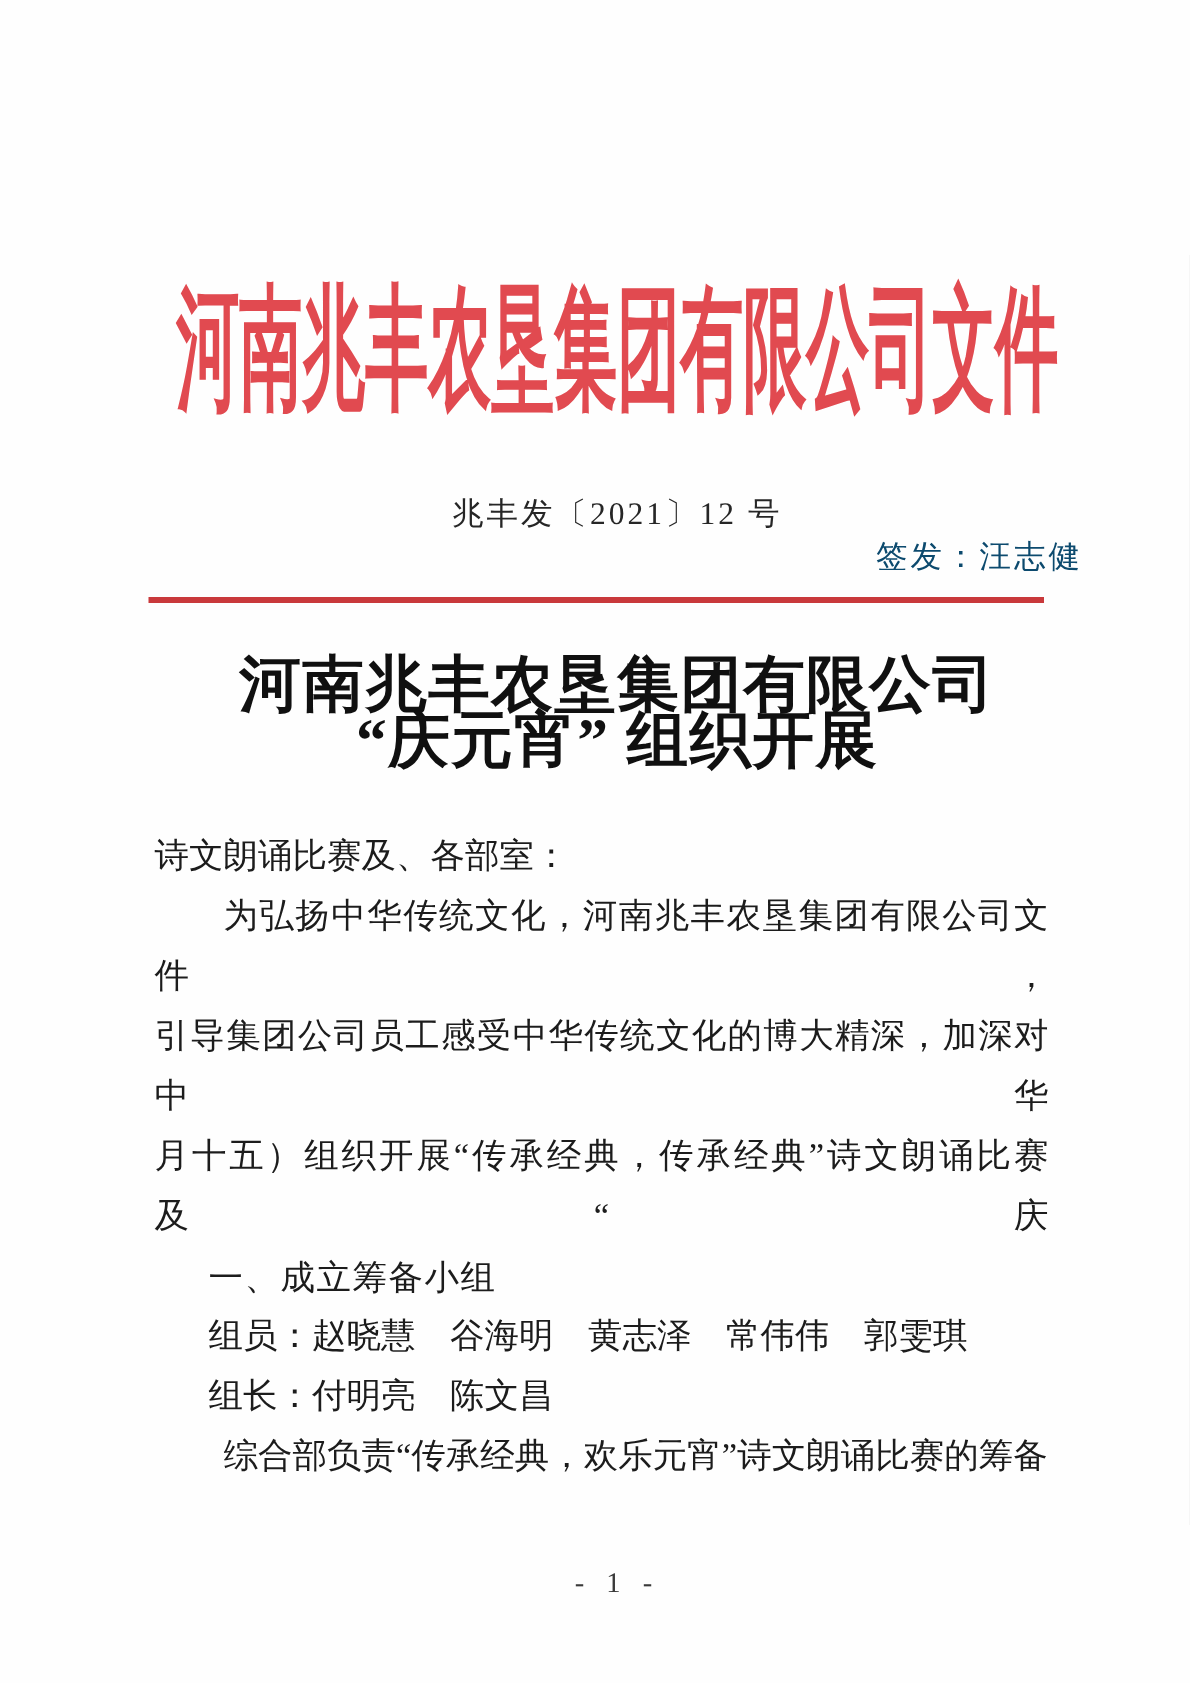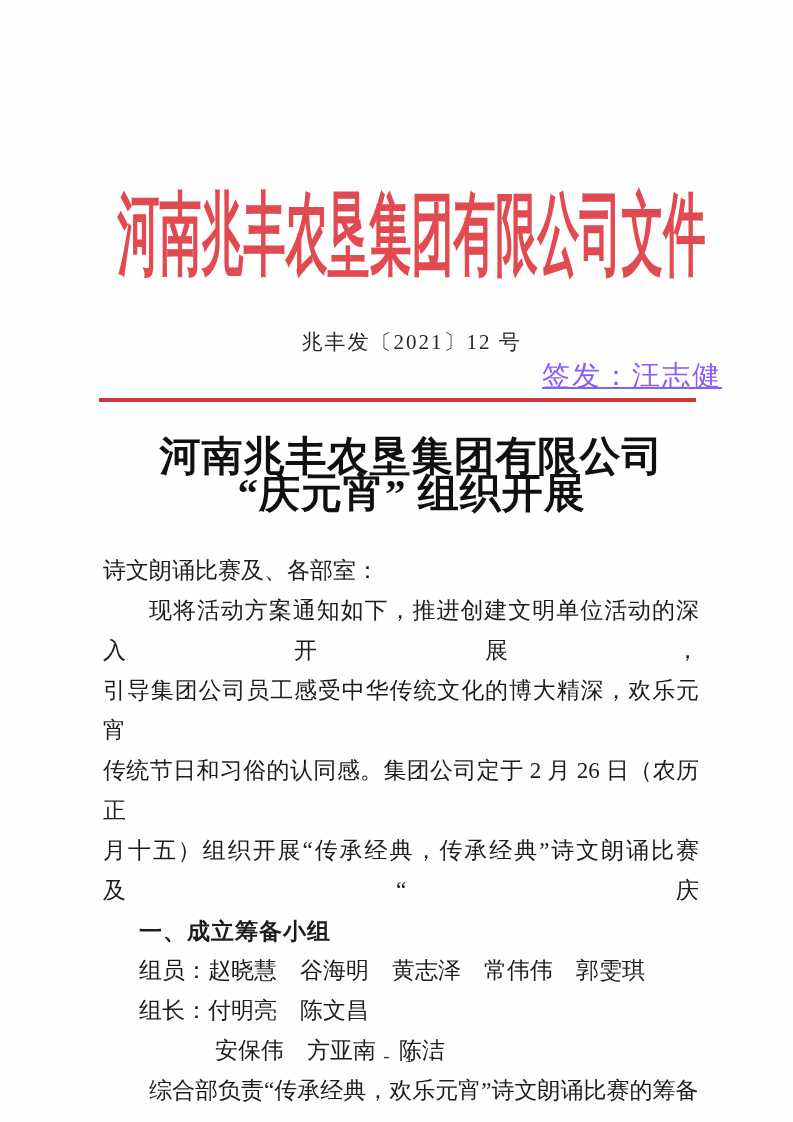--- a/index.html
+++ b/index.html
@@ -36,24 +36,23 @@
     width: 100%;
     text-align: center;
     font-size: 21px;
     letter-spacing: 2px;
     color: #262626;
   }
   .issuer {
     position: absolute;
     top: 357px;
     right: 101px;
-    font-size: 28px;
+    font-size: 21px;
     letter-spacing: 2px;
-    color: #8b5cf6;
-    text-decoration: underline;
+    color: #0c4a6e;
   }
   .red-rule {
     position: absolute;
     top: 398px;
     left: 99px;
     width: 597px;
     height: 4px;
     background: var(--rule-red, #c9393b);
   }
   .doc-title {
@@ -78,21 +77,21 @@
   }
   .p-line {
     text-align: justify;
     text-align-last: justify;
   }
   .p-line.first { text-indent: 2em; }
   .p-line.last { text-align-last: left; }
   .indent1 { margin-left: 36px; }
   .heading {
     margin-left: 36px;
-    font-weight: bold;
+    font-weight: normal;
     font-family: "Liberation Sans", "DejaVu Sans", sans-serif;
     letter-spacing: 1px;
   }
   .members2 { margin-left: 112px; }
   .note { text-indent: 2em; }
   .page-number {
     position: absolute;
     top: 1045px;
     left: 0;
     width: 100%;
@@ -116,31 +115,29 @@
   <div class="red-rule"></div>
 
   <div class="doc-title">
     <div>河南兆丰农垦集团有限公司</div>
     <div>“庆元宵” 组织开展</div>
   </div>
 
   <div class="body-text">
     <div>诗文朗诵比赛及、各部室：</div>
 
-    <div class="p-line first">现将活动方案通知如下，推进创建文明单位活动的深入开展，</div>
-    <div class="p-line">引导集团公司员工感受中华传统文化的博大精深，欢乐元宵</div>
-    <div class="p-line">传统节日和习俗的认同感。集团公司定于 2 月 26 日（农历正</div>
+    <div class="p-line first">为弘扬中华传统文化，河南兆丰农垦集团有限公司文件，</div>
+    <div class="p-line">引导集团公司员工感受中华传统文化的博大精深，加深对中华</div>
     <div class="p-line">月十五）组织开展“传承经典，传承经典”诗文朗诵比赛及“庆</div>
 
     <div class="heading">一、成立筹备小组</div>
 
     <div class="indent1">组员：赵晓慧　谷海明　黄志泽　常伟伟　郭雯琪</div>
 
     <div class="indent1">组长：付明亮　陈文昌</div>
 
-    <div class="members2">安保伟　方亚南　陈洁</div>
 
     <div class="note">综合部负责“传承经典，欢乐元宵”诗文朗诵比赛的筹备</div>
   </div>
 
   <div class="page-number">- 1 -</div>
 
 </div>
 
 </body></html>

